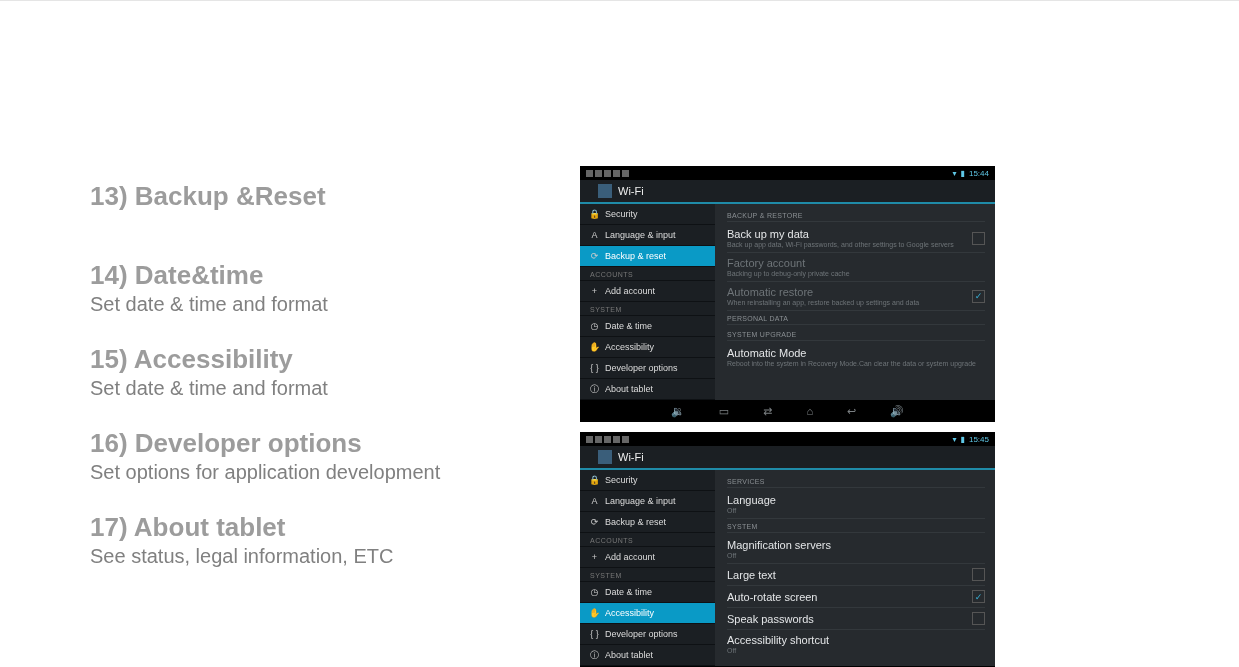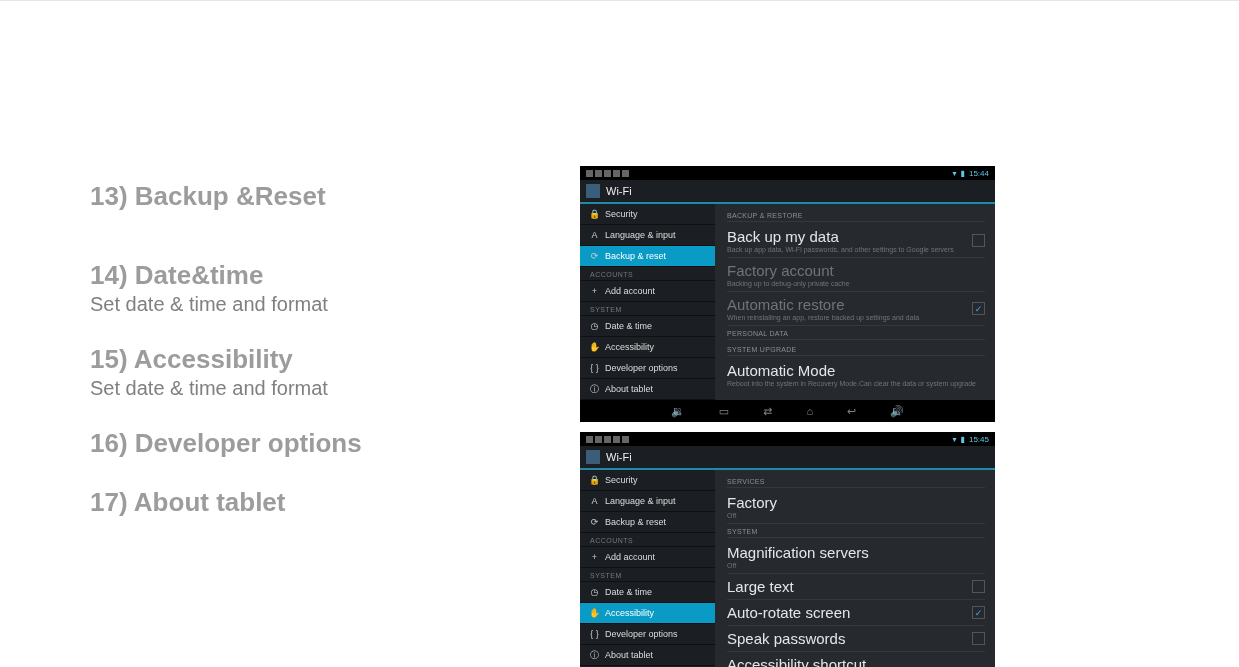--- a/index.html
+++ b/index.html
@@ -9,34 +9,34 @@
   .item{margin-bottom:28px;}
   .item h2{margin:0 0 2px 0;font-size:26px;font-weight:bold;color:#9c9c9c;letter-spacing:0;}
   .item p{margin:0;font-size:20px;color:#808080;}
   .right-col{padding-top:165px;padding-left:10px;}
   .shot{background:#1b1f23;border-radius:1px;margin-bottom:10px;font-family:Arial,sans-serif;font-size:9px;color:#ccc;width:415px;}
   
   .statusbar{height:14px;background:#000;display:flex;justify-content:space-between;align-items:center;padding:0 6px;font-size:8px;color:#bbb;}
   .statusbar .left-icons{display:flex;gap:2px;}
   .statusbar .left-icons span{display:inline-block;width:7px;height:7px;background:#666;}
   .statusbar .right-icons{display:flex;align-items:center;gap:4px;color:#5fc7e6;}
-  .titlebar{height:22px;display:flex;align-items:center;padding:0 6px;gap:6px;border-bottom:2px solid #1f8ba8;}
+  .titlebar{height:22px;display:flex;align-items:center;padding:0 18px;gap:6px;border-bottom:2px solid #1f8ba8;}
   .titlebar .app-icon{width:14px;height:14px;background:#3a5e7a;}
   .titlebar .title{color:#eee;font-size:11px;}
   .shot-body{display:flex;}
   .sidebar{width:135px;background:#1b1f23;}
   .side-item{padding:5px 8px 5px 10px;display:flex;align-items:center;gap:6px;color:#ddd;font-size:9px;border-bottom:1px solid #0e1114;}
   .side-item .ic{width:9px;height:9px;display:inline-flex;align-items:center;justify-content:center;color:#ccc;font-size:9px;}
   .side-item.selected{background:#0a9ac6;color:#fff;}
   .side-head{padding:4px 8px 2px 10px;color:#777;font-size:7px;letter-spacing:0.5px;border-bottom:1px solid #0e1114;}
   .panel{flex:1;background:#262a2e;padding:4px 10px 6px 12px;}
   .panel-head{color:#8a8f93;font-size:7px;letter-spacing:0.3px;padding:4px 0 2px 0;border-bottom:1px solid #33383c;margin-bottom:2px;}
   .panel-row{display:flex;justify-content:space-between;align-items:center;padding:4px 0;border-bottom:1px solid #33383c;}
   .panel-row:last-child{border-bottom:none;}
-  .panel-row .txt{color:#e4e6e8;font-size:15px;}
+  .panel-row .txt{color:#e4e6e8;font-size:11px;}
   .panel-row .sub{color:#6e7478;font-size:7px;margin-top:1px;}
   .panel-row.dim .txt{color:#6e7478;}
   .chk{width:11px;height:11px;border:1px solid #555;}
   .chk.on{color:#39b0d6;display:flex;align-items:center;justify-content:center;font-size:9px;border-color:#555;}
   .navbar{height:22px;background:#000;display:flex;justify-content:center;align-items:center;gap:34px;color:#9aa0a4;font-size:11px;}
   .navbar span{opacity:.8;}
 </style>
 </head>
 <body>
 
@@ -50,23 +50,25 @@
       <div class="item">
         <h2><span>14)</span> <span>Date&amp;time</span></h2>
         <p>Set date &amp; time and format</p>
       </div>
       <div class="item">
         <h2><span>15)</span> <span>Accessibility</span></h2>
         <p>Set date &amp; time and format</p>
       </div>
       <div class="item">
         <h2><span>16)</span> <span>Developer options</span></h2>
+        <p>Set options for application development</p>
       </div>
       <div class="item">
         <h2><span>17)</span> <span>About tablet</span></h2>
+        <p>See status, legal information, ETC</p>
       </div>
     </div>
 
     <div class="right-col">
 
       <div class="shot">
         <div class="statusbar">
           <div class="left-icons">
               <span></span>
               <span></span>
@@ -216,21 +218,21 @@
               </div>
             <div class="side-item">
                 <span class="ic">ⓘ</span>
                 <span>About tablet</span>
               </div>
           </div>
           <div class="panel">
             <div class="panel-head">SERVICES</div>
             <div class="panel-row">
                 <div>
-                  <div class="txt">Factory</div>
+                  <div class="txt">Language</div>
                   <div class="sub">Off</div>
                 </div>
               </div>
             <div class="panel-head">SYSTEM</div>
             <div class="panel-row">
                 <div>
                   <div class="txt">Magnification servers</div>
                   <div class="sub">Off</div>
                 </div>
               </div>

